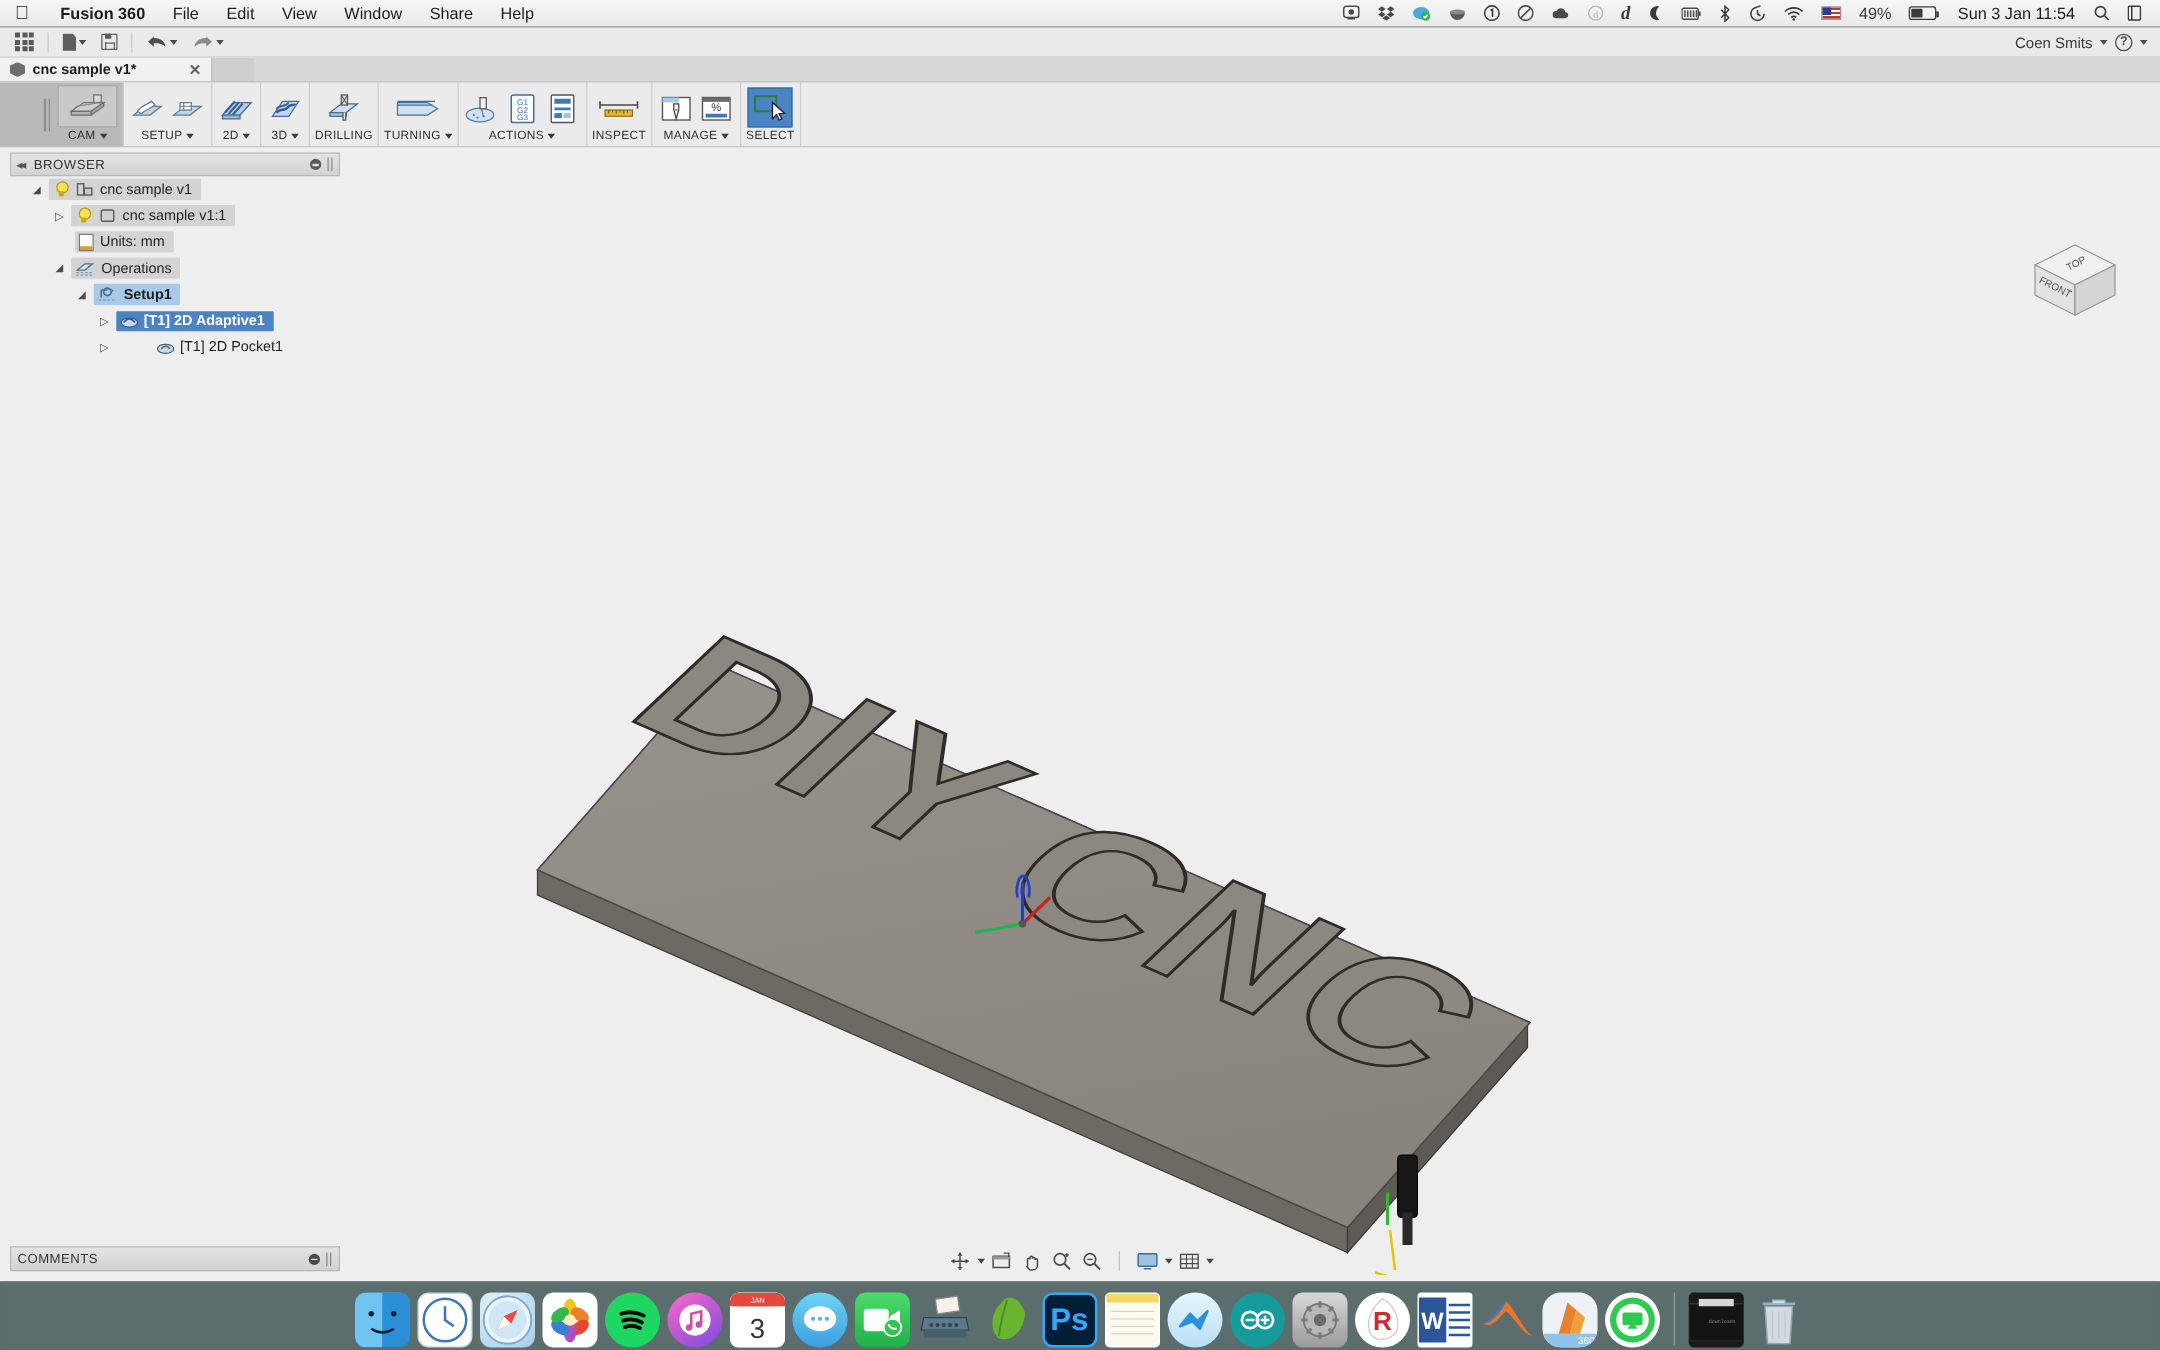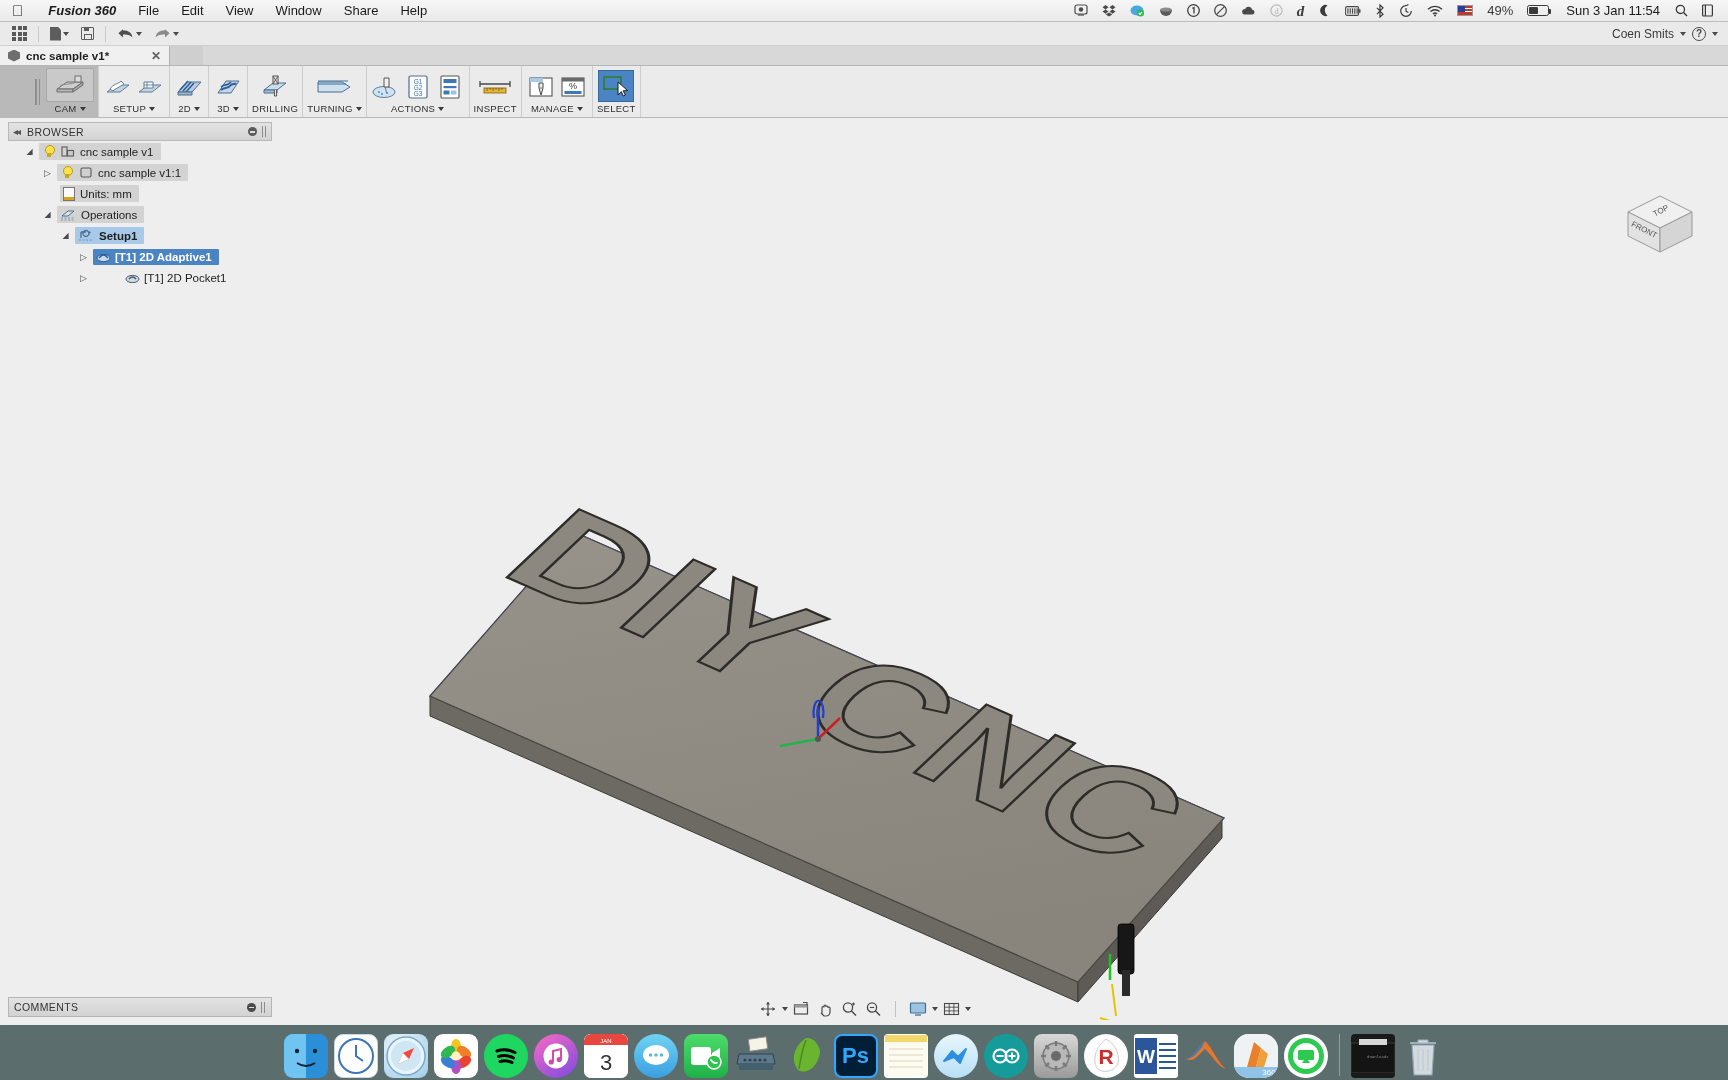--- a/index.html
+++ b/index.html
@@ -13,21 +13,21 @@
   
   #menubar{
     position:absolute; top:0; left:0; width:1728px; height:22px;
     background:linear-gradient(to bottom,#f6f6f6,#e9e9e9);
     border-bottom:1px solid #bdbdbd;
     display:flex; align-items:center; font-size:13px; color:#1b1b1b;
     z-index:50;
   }
   #menubar .apple{ padding:0 14px 0 12px; font-size:15px; line-height:1; }
   #menubar .mi{ padding:0 11px; height:22px; line-height:22px; white-space:nowrap; }
-  #menubar .mi.bold{ font-weight:bold;font-style:italic; }
+  #menubar .mi.bold{ font-weight:bold; }
   #menubar .right{ margin-left:auto; display:flex; align-items:center; padding-right:8px; gap:0px;}
   #menubar .right .si{ padding:0 7px; font-size:13px; line-height:22px; color:#3a3a3a; display:flex; align-items:center;}
   #menubar .clock{ padding:0 8px 0 10px; font-size:13px; }
   .batt{ display:inline-block; width:22px; height:11px; border:1px solid #3a3a3a; border-radius:2.5px; position:relative;}
   .batt:after{ content:""; position:absolute; right:-3px; top:3px; width:2px; height:5px; background:#3a3a3a; border-radius:0 1px 1px 0;}
   .batt i{ position:absolute; left:1px; top:1px; bottom:1px; width:45%; background:#3a3a3a; border-radius:1px; display:block;}
   .flagicon{ width:16px; height:11px; background:linear-gradient(to bottom,#c0392b 0 18%,#fff 18% 36%,#c0392b 36% 54%,#fff 54% 72%,#c0392b 72% 100%); position:relative; border:0.5px solid #999;}
   .flagicon:before{ content:""; position:absolute; left:0; top:0; width:7px; height:6px; background:#2c3e8f;}
 
   
@@ -906,21 +906,21 @@
       </svg>
   </div>
   <div class="dapp" style="background:transparent;">
     <svg width="36" height="40" viewBox="0 0 36 40">
         <path d="M18 2 C6 10, 2 24, 10 34 C20 40, 32 28, 32 14 C28 4, 24 2, 18 2z" fill="#6ab52f"></path>
         <path d="M18 4 C14 14, 12 26, 11 33" stroke="#4d8a22" stroke-width="1.5" fill="none"></path>
       </svg>
 
   </div>
   <div class="dapp" style="background:#001e36;border:2px solid #31a8ff;border-radius:8px;">
-    <span style="color:#31a8ff;font-size:22px;font-weight:bold;font-family:'Liberation Sans',sans-serif;">Ps</span>
+    <span style="color:#31a8ff;font-size:25px;font-weight:bold;font-family:'Liberation Sans',sans-serif;">Ps</span>
   </div>
   <div class="dapp" style="background:#fff;border-radius:4px;">
     <svg width="42" height="42" viewBox="0 0 42 42">
         <rect width="42" height="42" fill="#fdfaf0"></rect>
         <rect width="42" height="7" fill="#f2d86a"></rect>
         <g stroke="#dcd6c0" stroke-width="1">
           <path d="M4 14h34M4 20h34M4 26h34M4 32h34"></path>
         </g>
       </svg>
 

